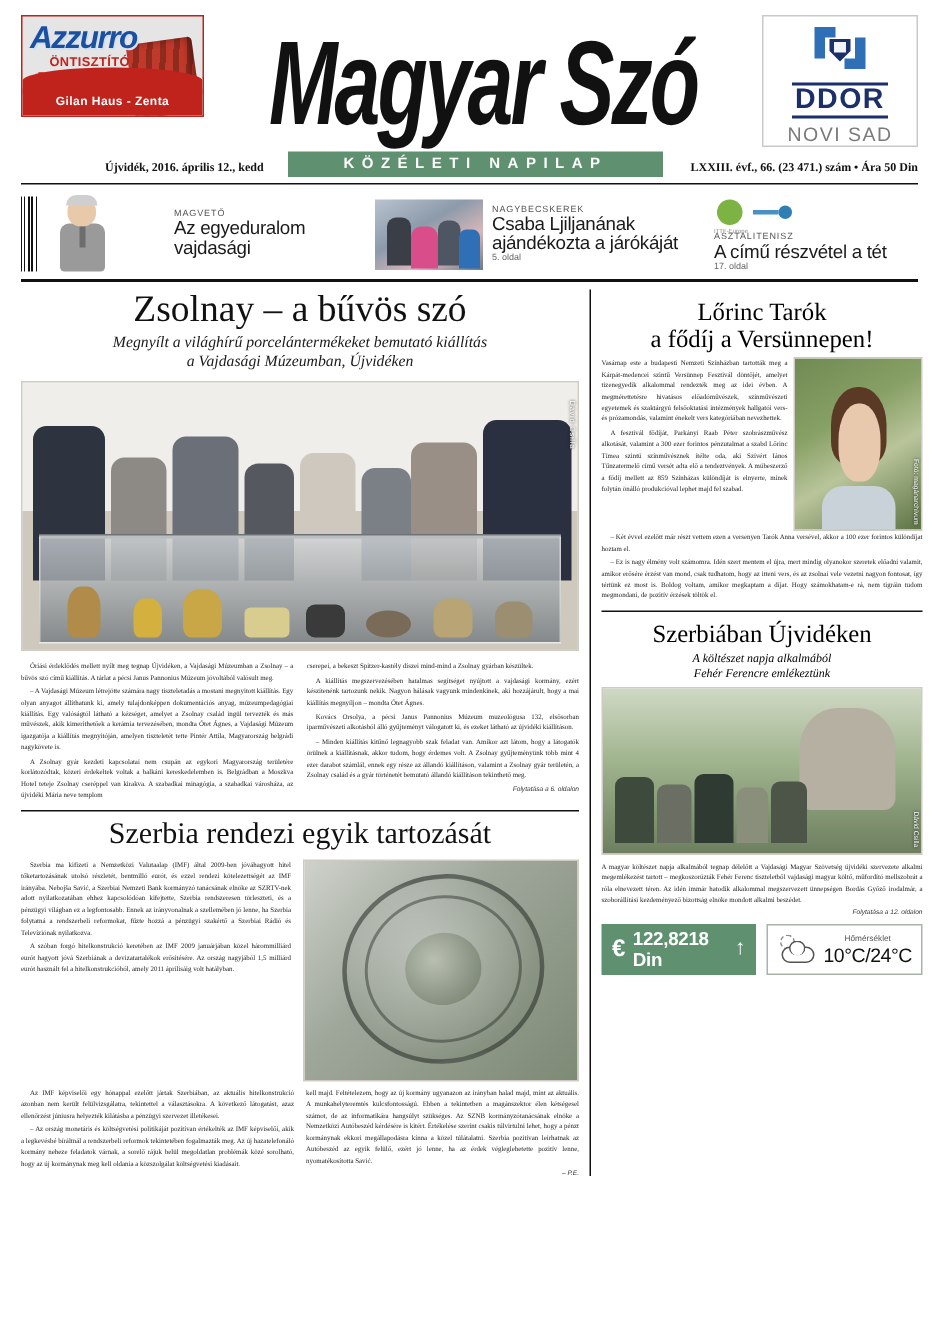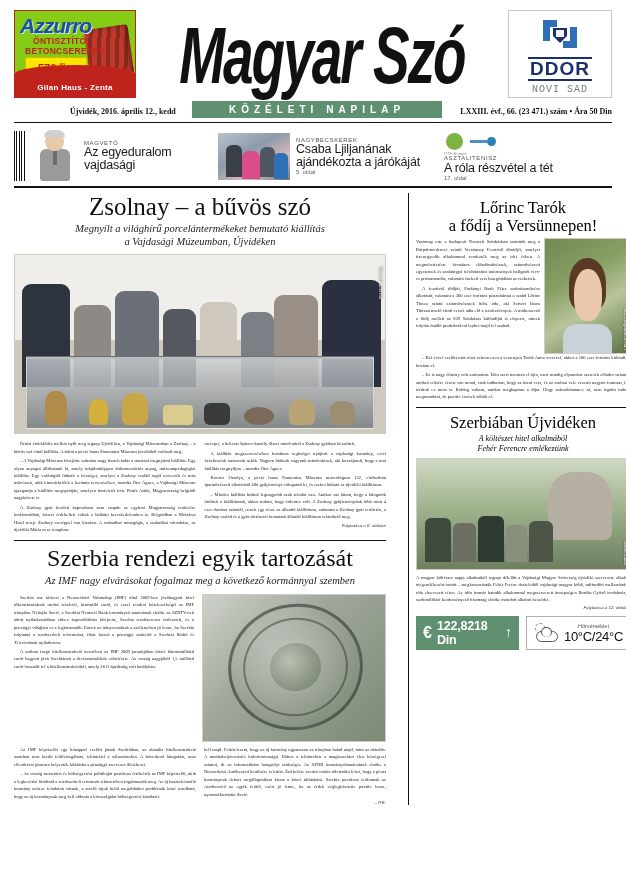--- a/index.html
+++ b/index.html
@@ -8,23 +8,23 @@
     background: #ffffff;
     font-family: "Liberation Serif", serif;
     overflow: hidden;
   }
   .page { position: relative; width: 626px; height: 891px; background:#fff; }
 
   
   .masthead { position: relative; height: 126px; padding: 6px 14px 0 14px; display:flex; align-items:flex-start; }
 
   .ad-azzurro {
-    width: 122px; height: 88px; margin-top:4px;
+    width: 122px; height: 68px; margin-top:4px;
     border: 1px solid #b9241d;
-    background: #84cc16;
+    background: #e5e5e5;
     position: relative; overflow: hidden;
     flex: 0 0 auto;
   }
   .azz-word {
     position:absolute; left:5px; top:3px; width:95px;
     font-family:"Liberation Sans", sans-serif; font-weight:bold; font-style:italic;
     font-size:21px; color:#1b4fa0; letter-spacing:-1px;
     text-shadow: 1px 1px 0 #cfe0f5;
   }
   .azz-l1, .azz-l2 {
@@ -82,21 +82,21 @@
     border:1px solid #c9c9c9; background:#fff;
     display:flex; flex-direction:column; align-items:center; justify-content:center;
   }
   .ddor-mark { width:42px; height:40px; margin-bottom:3px; }
   .ddor-name {
     font-family:"Liberation Sans", sans-serif; font-weight:bold;
     font-size:19px; letter-spacing:1px; color:#1b2f6b;
     border-top:2px solid #1b2f6b; border-bottom:2px solid #1b2f6b;
     line-height:20px; padding:0 2px;
   }
-  .ddor-sub { font-family:Liberation Mono, monospace; font-size:10px; color:#7a7a7a; letter-spacing:1px; margin-top:3px; }
+  .ddor-sub { font-family:Liberation Sans, sans-serif; font-size:13px; color:#7a7a7a; letter-spacing:1px; margin-top:3px; }
 
   .mast-bar { position:absolute; left:14px; right:14px; bottom:10px; height:16px; }
   .mast-date, .mast-issue {
     position:absolute; bottom:0;
     font-family:"Liberation Serif", serif; font-weight:bold; font-size:8px; color:#111;
   }
   .mast-date { left:56px; }
   .mast-issue { right:0; }
   .mast-green {
     position:absolute; left:178px; right:170px; bottom:-2px; height:17px;
@@ -144,21 +144,21 @@
   .tp-f4 { position:absolute; left:56px; top:20px; width:14px; height:26px; background:#2f6fb5; border-radius:5px 5px 0 0; }
 
   .ttt-logo { width:54px; height:24px; flex:0 0 auto; position:relative; }
   .ttt-ball { position:absolute; left:2px; top:2px; width:17px; height:17px; border-radius:50%; background:#7cb342; }
   .ttt-bat { position:absolute; right:2px; top:6px; width:26px; height:9px; }
   .ttt-bat-handle { position:absolute; left:0; top:3px; width:17px; height:3px; background:#4a90c4; }
   .ttt-bat-head { position:absolute; right:0; top:0; width:9px; height:9px; border-radius:50%; background:#2f7fb5; }
   .ttt-cap { position:absolute; left:0; bottom:-1px; font-family:"Liberation Sans",sans-serif; font-size:4px; color:#8a8a8a; }
 
   
-  .main { display:flex; margin:5px 14px 0 14px; gap:22px; }
+  .main { display:flex; margin:5px 14px 0 14px; gap:7px; }
   .col-left { width:372px; flex:0 0 auto; }
   .col-right { width:222px; flex:0 0 auto; border-left:1px solid #111; padding-left:7px; }
 
   h1.story-title {
     font-family:"Liberation Serif", serif; font-weight:normal;
     font-size:25px; text-align:center; color:#111; line-height:1.08;
     margin-bottom:3px;
   }
   h2.story-sub {
     font-family:"Liberation Serif", serif; font-style:italic; font-weight:normal;
@@ -223,21 +223,21 @@
     font-size:16.5px; text-align:center; line-height:1.1; margin-top:6px;
   }
   h4.sec-sub {
     font-family:"Liberation Serif", serif; font-style:italic; font-weight:normal;
     font-size:8px; text-align:center; line-height:1.25; margin:2px 0 3px 0;
   }
   .rc-divider { border-top:1px solid #111; margin:6px 0 5px 0; }
 
   
   .bottom-left { margin-top:5px; border-top:1px solid #111; padding-top:5px; }
-  h1.story-title2 { font-size:24px; }
+  h1.story-title2 { font-size:20px; }
   .imf-wrap { display:flex; gap:8px; margin-top:5px; }
   .imf-text { width:180px; flex:0 0 auto; }
   .imf-photo {
     flex:1 1 auto; height:148px; position:relative; overflow:hidden;
     background:linear-gradient(135deg,#cfd2cb 0%,#9fa79b 40%,#7d8a75 100%);
     border:1px solid #cfcbc3;
   }
   .imf-seal {
     position:absolute; left:14%; top:6%; width:74%; height:86%;
     border:3px solid rgba(40,45,40,.55); border-radius:50%;
@@ -322,21 +322,21 @@
   <div class="teasers">
     <div class="barcode"></div>
 
     <div class="caric">
       <div class="caric-body"></div>
       <div class="caric-head"></div>
       <div class="caric-hair"></div>
       <div class="caric-tie"></div>
     </div>
 
-    <div class="teaser" style="width:128px;">
+    <div class="teaser" style="width:128px;margin-left:32px;">
       <div class="teaser-txt">
         <div class="teaser-kicker">MAGVETŐ</div>
         <div class="teaser-head">Az egyeduralom</div>
         <div class="teaser-head">vajdasági</div>
       </div>
     </div>
 
     <div class="teaser-photo">
       <div class="tp-f1"></div>
         <div class="tp-f2"></div>
@@ -357,21 +357,21 @@
       <div class="teaser-txt">
         <div class="ttt-logo">
           <div class="ttt-ball"></div>
           <div class="ttt-bat">
               <div class="ttt-bat-handle"></div>
               <div class="ttt-bat-head"></div>
             </div>
           <div class="ttt-cap">ITTF-Europe</div>
         </div>
         <div class="teaser-kicker">ASZTALITENISZ</div>
-        <div class="teaser-head">A róla részvétel a tét</div>
+        <div class="teaser-head">A című részvétel a tét</div>
         <div class="teaser-page">17. oldal</div>
       </div>
     </div>
   </div>
 
   <div class="main">
 
     <div class="col-left">
       <h1 class="story-title">Zsolnay – a bűvös szó</h1>
       <h2 class="story-sub">
@@ -412,21 +412,20 @@
           <p class="body noind">cserepei, a bekeszt Spitzer-kastély díszei mind-mind a Zsolnay gyárban készültek.</p>
           <p class="body">A kiállítás megszervezésében hatalmas segítséget nyújtott a vajdasági kormány, ezért készítenénk tartozunk nekik. Nagyon hálásak vagyunk mindenkinek, aki hozzájárult, hogy a mai kiállítás megnyíljon – mondta Ótet Ágnes.</p>
           <p class="body">Kovács Orsolya, a pécsi Janus Pannonius Múzeum muzeológusa 132, elsősorban iparművészeti alkotásból álló gyűjteményt válogatott ki, és ezeket látható az újvidéki kiállításon.</p>
           <p class="body">– Minden kiállítás kitűnő legnagyobb szak feladat van. Amikor azt látom, hogy a látogatók örülnek a kiállításnak, akkor tudom, hogy érdemes volt. A Zsolnay gyűjteményünk több mint 4 ezer darabot számlál, ennek egy része az állandó kiállításon, valamint a Zsolnay gyár területén, a Zsolnay család és a gyár történetét bemutató állandó kiállításon tekinthető meg.</p>
           <div class="cont-note">Folytatása a 6. oldalon</div>
         </div>
       </div>
 
       <div class="bottom-left">
         <h1 class="story-title story-title2">Szerbia rendezi egyik tartozását</h1>
-        <h2 class="story-sub">Az IMF nagy elvárásokat fogalmaz meg a következő kormánnyal szemben</h2>
 
         <div class="imf-wrap">
           <div class="imf-text">
             <p class="body">Szerbia ma kifizeti a Nemzetközi Valutaalap (IMF) által 2009-ben jóváhagyott hitel tőketartozásának utolsó részletét, bentmilló eurót, és ezzel rendezi kötelezettségét az IMF irányába. Nebojša Savić, a Szerbiai Nemzeti Bank kormányzó tanácsának elnöke az SZRTV-nek adott nyilatkozatában ehhez kapcsolódóan kifejtette, Szerbia rendszeresen törleszteti, és a pénzügyi világban ez a legfontosabb. Ennek az irányvonalnak a szellemében jó lenne, ha Szerbia folytatná a rendszerbeli reformokat, fűzte hozzá a pénzügyi szakértő a Szerbiai Rádió és Televíziónak nyilatkozva.</p>
             <p class="body">A szóban forgó hitelkonstrukció keretében az IMF 2009 januárjában közel hárommilliárd eurót hagyott jóvá Szerbiának a devizatartalékok erősítésére. Az ország nagyjából 1,5 milliárd eurót használt fel a hitelkonstrukcióból, amely 2011 áprilisáig volt hatályban.</p>
           </div>
           <div class="imf-photo">
             <div class="imf-seal">
               <div class="imf-seal2"></div>
               <div class="imf-seal-core"></div>
@@ -466,21 +465,21 @@
         </div>
       </div>
 
       <p class="body">– Két évvel ezelőtt már részt vettem ezen a versenyen Tarók Anna versével, akkor a 100 ezer forintos különdíjat hoztam el.</p>
       <p class="body">– Ez is nagy élmény volt számomra. Idén szert mentem el újra, mert mindig olyanokor szeretek előadni valamit, amikor erősére érzést van mond, csak tudhatom, hogy az itteni vers, és az zsolnai vele vezetni nagyon fontosat, így tértünk ez most is. Boldog voltam, amikor megkaptam a díjat. Hogy számokhatam-e rá, nem tigráin tudom megmondani, de pozitív érzések töltök el.</p>
 
       <div class="rc-divider"></div>
 
       <h3 class="sec-title">Szerbiában Újvidéken</h3>
       <h4 class="sec-sub">
-        <span>A költészet hitel alkalmából</span><br>
+        <span>A költészet napja alkalmából</span><br>
         <span>Fehér Ferencre emlékeztünk</span>
       </h4>
 
       <div class="rc-photo2">
         <div class="rp2-statue"></div>
         <div class="rp2-p" style="left:4%;width:12%;height:40%;background:#3e4a3c;"></div>
         <div class="rp2-p" style="left:17%;width:11%;height:36%;background:#6b6f63;"></div>
         <div class="rp2-p" style="left:29%;width:12%;height:42%;background:#2f3a33;"></div>
         <div class="rp2-p" style="left:42%;width:10%;height:34%;background:#8a8f7c;"></div>
         <div class="rp2-p" style="left:53%;width:11%;height:38%;background:#4c5548;"></div>

